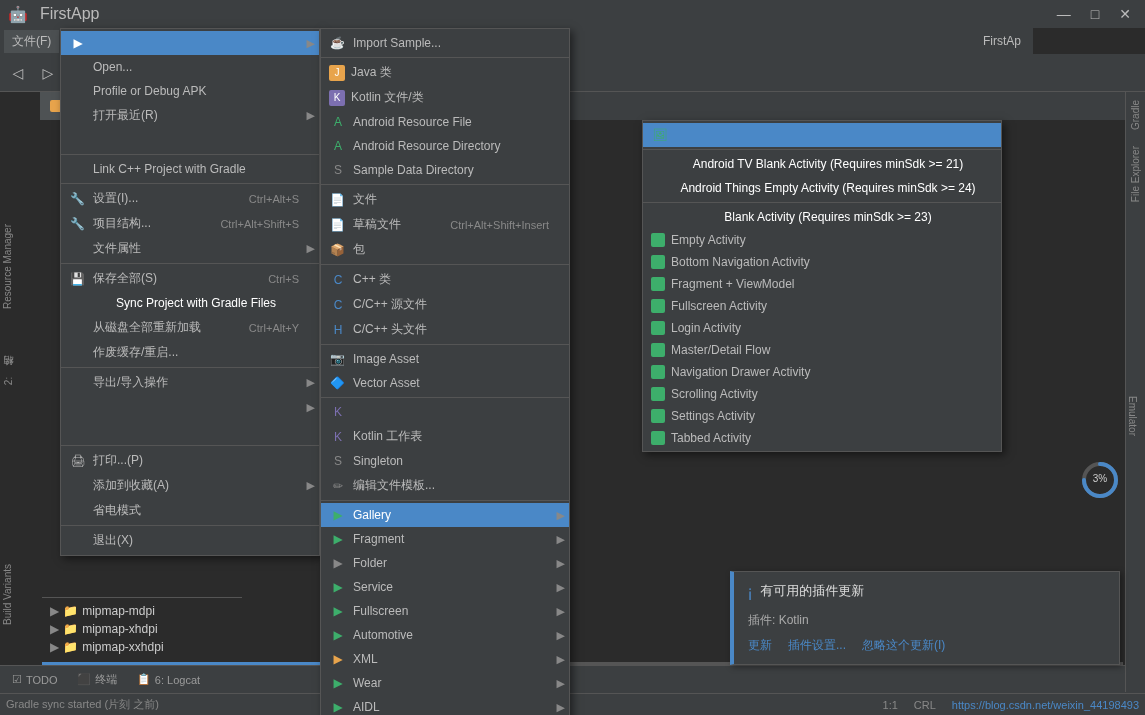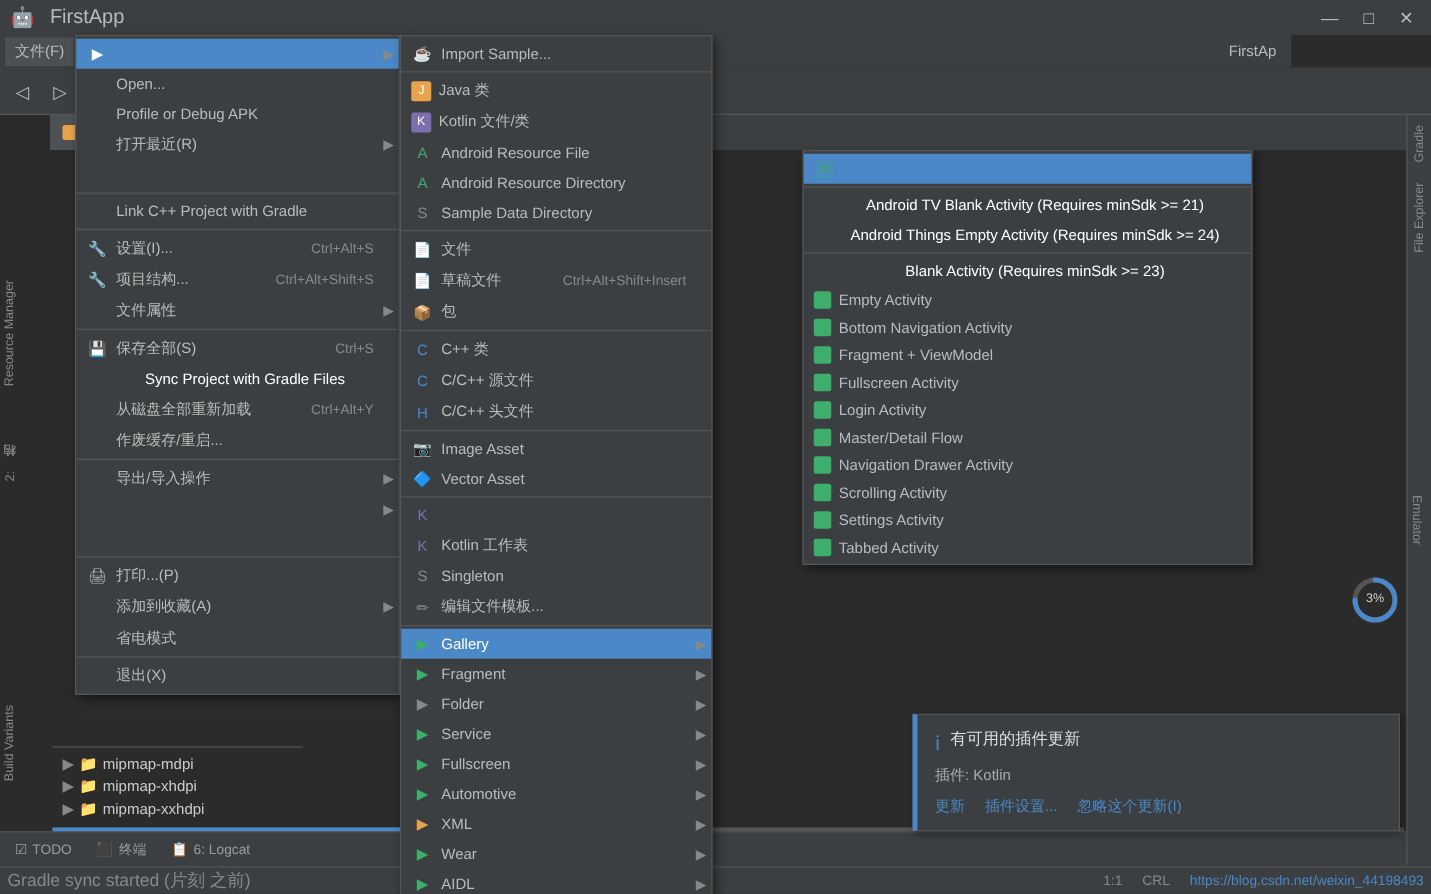--- a/index.html
+++ b/index.html
@@ -753,21 +753,21 @@
   <div class="bottom-tab">
     <span>📋</span>
     <span>6: Logcat</span>
   </div>
   <div style="margin-left:auto;display:flex;align-items:center;gap:8px;">
     <span style="color:#888;cursor:pointer;font-size:12px;">▲</span>
   </div>
 </div>
 
 <div class="bottom-bar">
-  <span style="color:#888;font-size:14px;">Gradle sync started (片刻 之前)</span>
+  <span style="color:#888;font-size:11px;">Gradle sync started (片刻 之前)</span>
   <span style="margin-left:auto;color:#888;font-size:11px;">1:1</span>
   <span style="color:#888;font-size:11px;margin-left:8px;">CRL</span>
   <span style="color:#4a88c7;font-size:11px;margin-left:8px;">https://blog.csdn.net/weixin_44198493</span>
 </div>
 
 <div class="gradle-progress-bar">
   <div class="gradle-progress-fill"></div>
 </div>
 
 </body></html>

